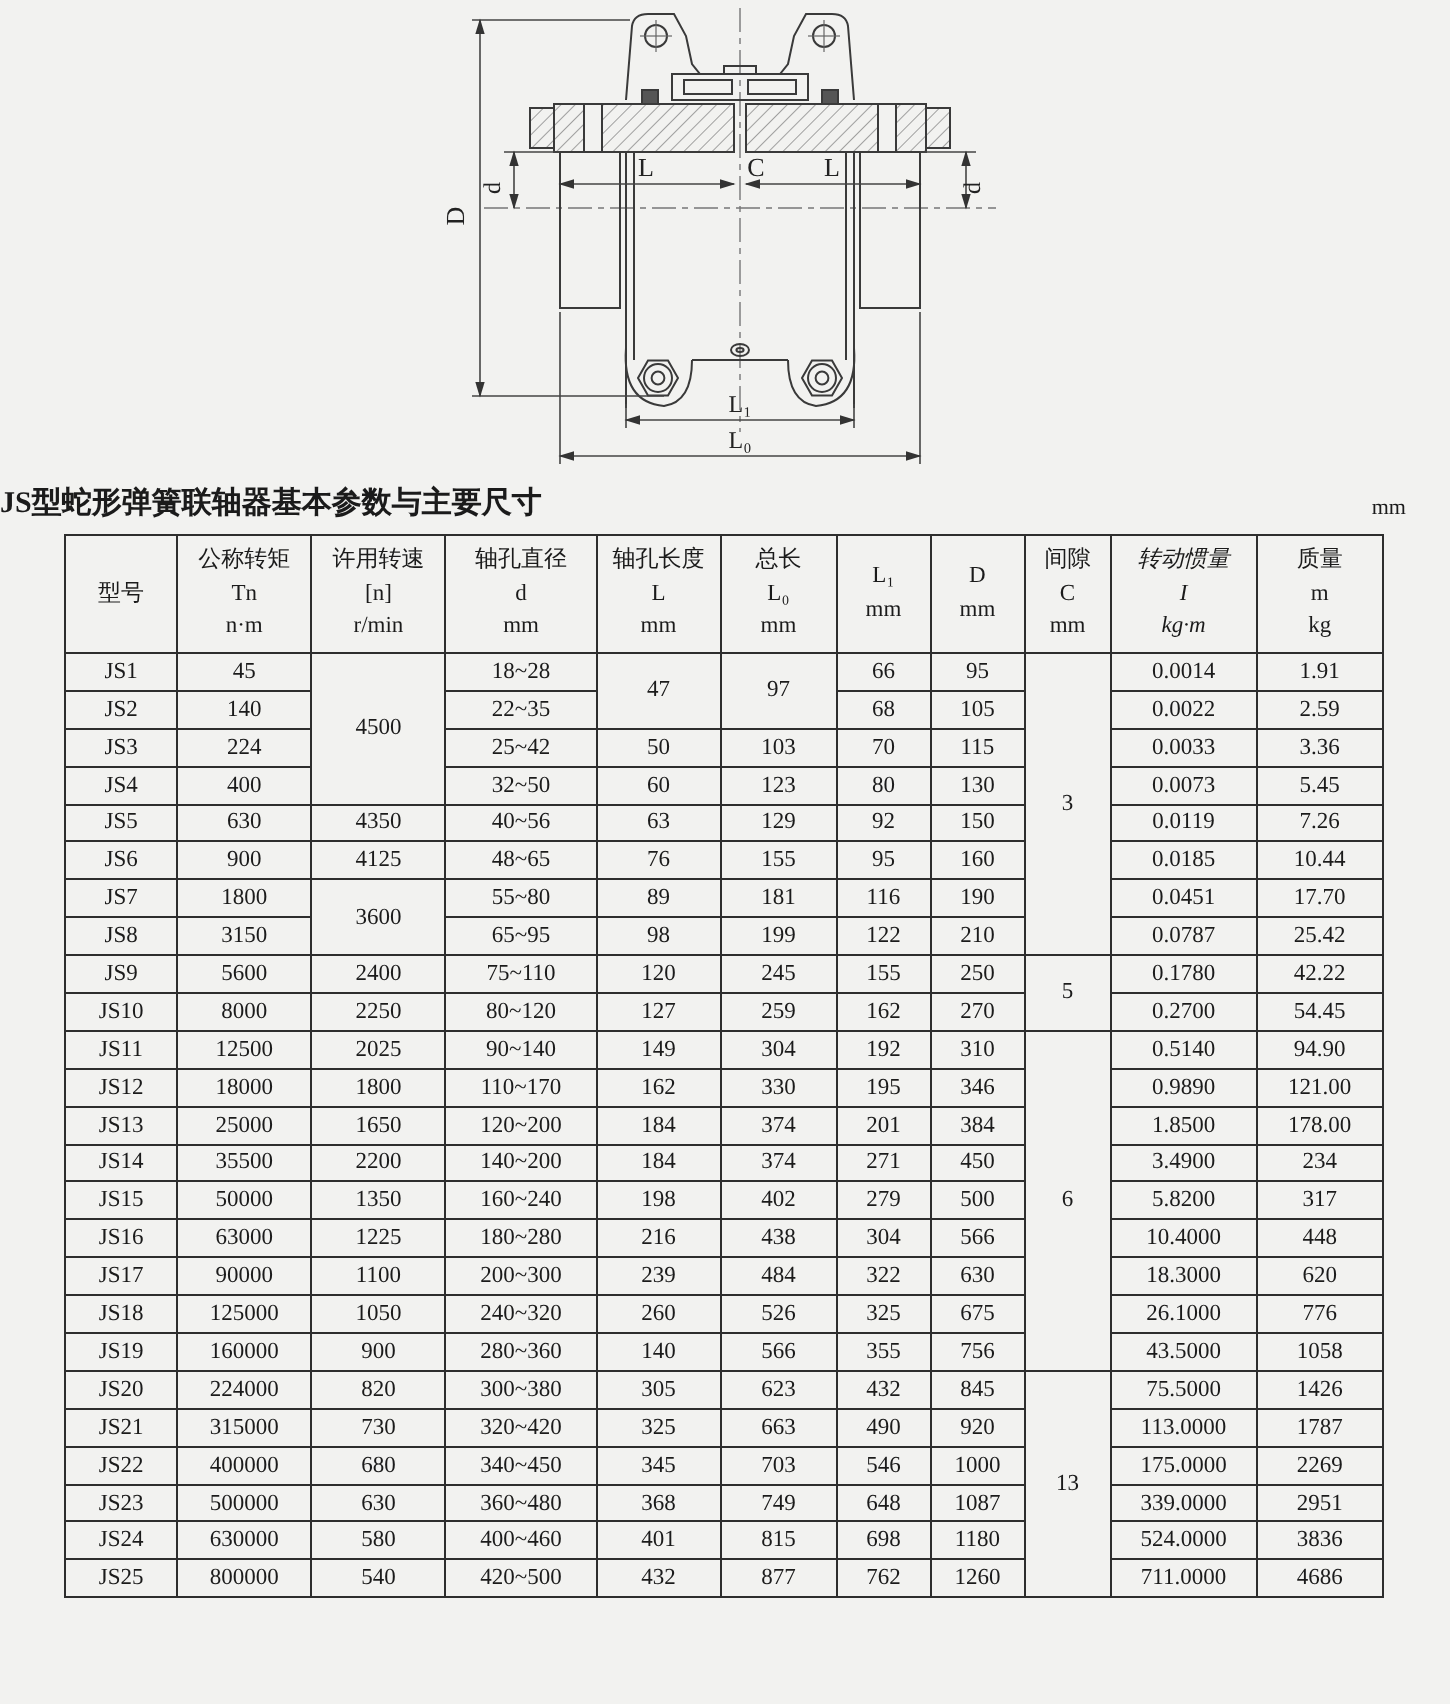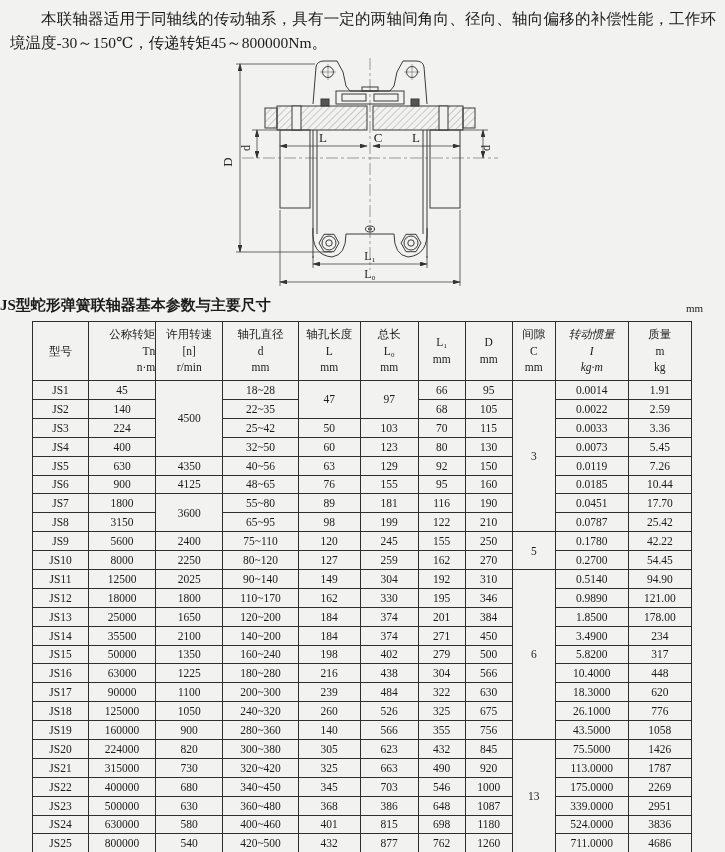--- a/index.html
+++ b/index.html
@@ -31,21 +31,20 @@
   th{font-size:11.5px;padding:2px 0;vertical-align:middle;}
   th div{line-height:1.45;}
   td{font-size:11.5px;height:17.9px;line-height:1.05;padding:0;}
   svg text{font-family:"Liberation Serif","DejaVu Serif","DejaVu Sans",serif;fill:#222;}
 </style>
 </head>
 <body>
 
 <div class="page">
 
-  <p class="intro">本联轴器适用于同轴线的传动轴系，具有一定的两轴间角向、径向、轴向偏移的补偿性能，工作环境温度-30～150℃，传递转矩45～800000Nm。</p>
 
   <div class="figure">
     <svg width="365" height="238" viewBox="0 0 365 238">
       <defs>
         <pattern id="hatch" width="5" height="5" patternUnits="userSpaceOnUse" patternTransform="rotate(45)">
           <line x1="0" y1="0" x2="0" y2="5" stroke="#8a8a8a" stroke-width="0.8"></line>
         </pattern>
         <marker id="arr" viewBox="0 0 10 6" refX="9" refY="3" markerWidth="10" markerHeight="6" orient="auto-start-reverse">
           <path d="M0,0L10,3L0,6Z" fill="#333"></path>
         </marker>
@@ -137,21 +136,21 @@
     <h2>JS型蛇形弹簧联轴器基本参数与主要尺寸</h2>
     <span class="unit">mm</span>
   </div>
 
   <table>
     <thead>
       <tr>
           <th style="width: 8.5%;">
             <div>型号</div>
           </th>
-          <th style="width: 10.2%; text-align: right;">
+          <th style="width: 10.2%;">
             <div>公称转矩</div>
             <div>Tn</div>
             <div>n·m</div>
           </th>
           <th style="width: 10.2%;">
             <div>许用转速</div>
             <div>[n]</div>
             <div>r/min</div>
           </th>
           <th style="width: 11.5%; text-align: center;">
@@ -344,21 +343,21 @@
           <td>184</td>
           <td>374</td>
           <td>201</td>
           <td>384</td>
           <td>1.8500</td>
           <td>178.00</td>
         </tr>
         <tr>
           <td>JS14</td>
           <td>35500</td>
-          <td>2100</td>
+          <td>2200</td>
           <td>140~200</td>
           <td>184</td>
           <td>374</td>
           <td>271</td>
           <td>450</td>
           <td>3.4900</td>
           <td>234</td>
         </tr>
         <tr>
           <td>JS15</td>
@@ -456,21 +455,21 @@
           <td>1000</td>
           <td>175.0000</td>
           <td>2269</td>
         </tr>
         <tr>
           <td>JS23</td>
           <td>500000</td>
           <td>630</td>
           <td>360~480</td>
           <td>368</td>
-          <td>386</td>
+          <td>749</td>
           <td>648</td>
           <td>1087</td>
           <td>339.0000</td>
           <td>2951</td>
         </tr>
         <tr>
           <td>JS24</td>
           <td>630000</td>
           <td>580</td>
           <td>400~460</td>

